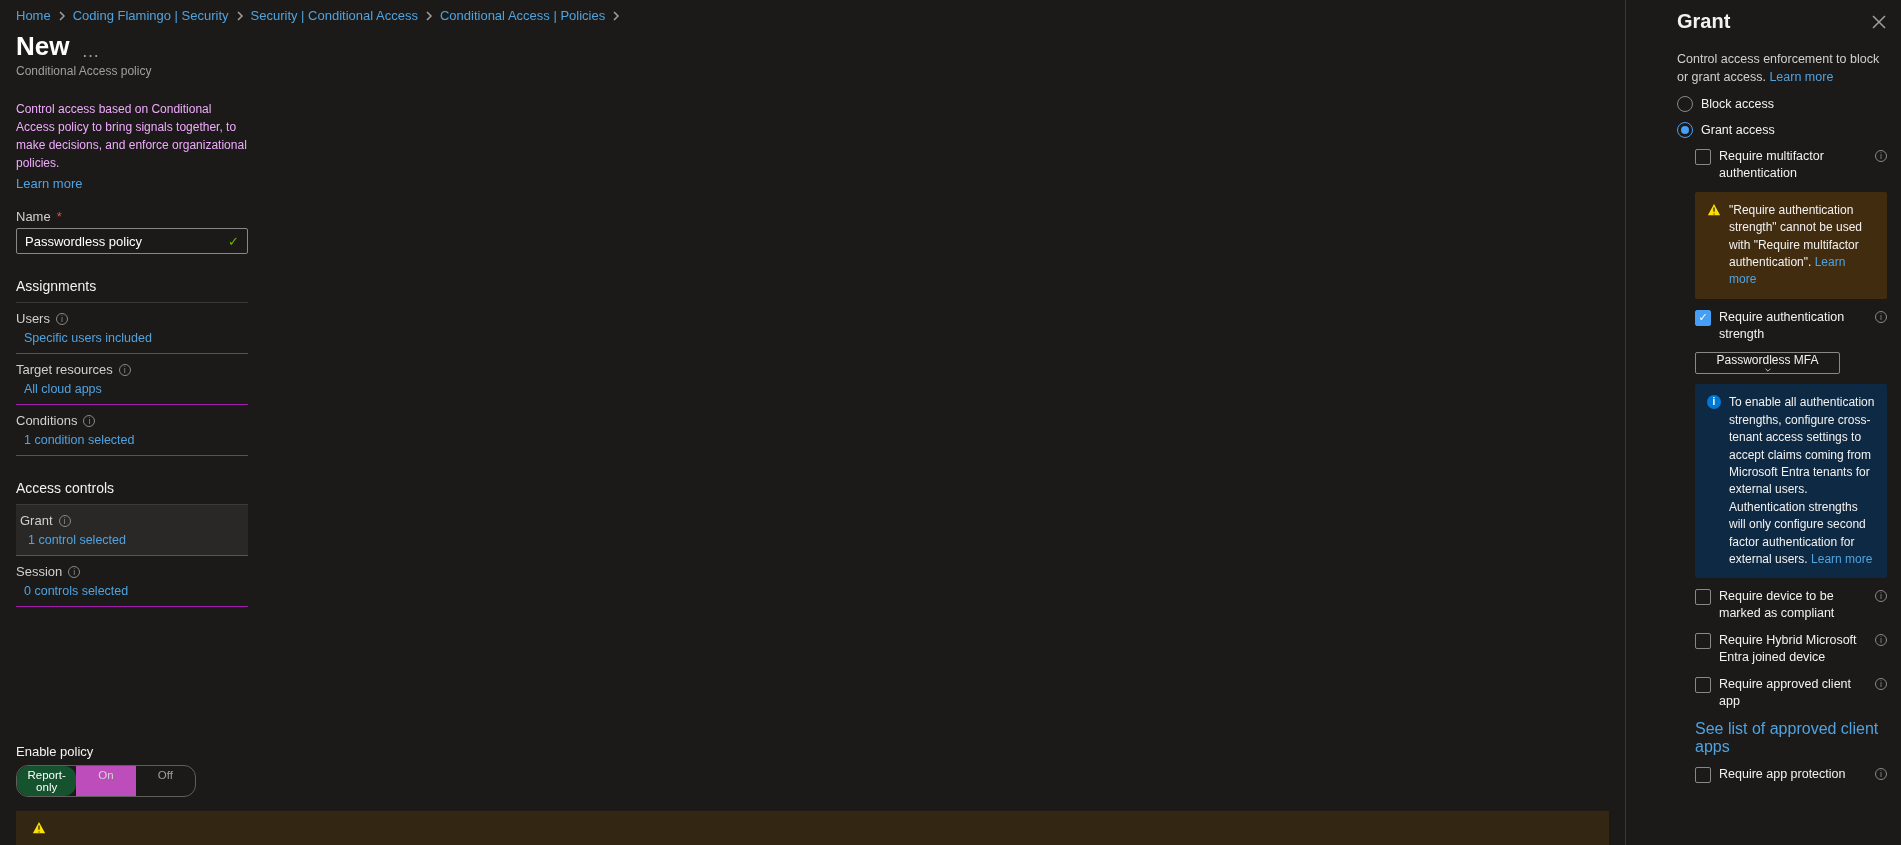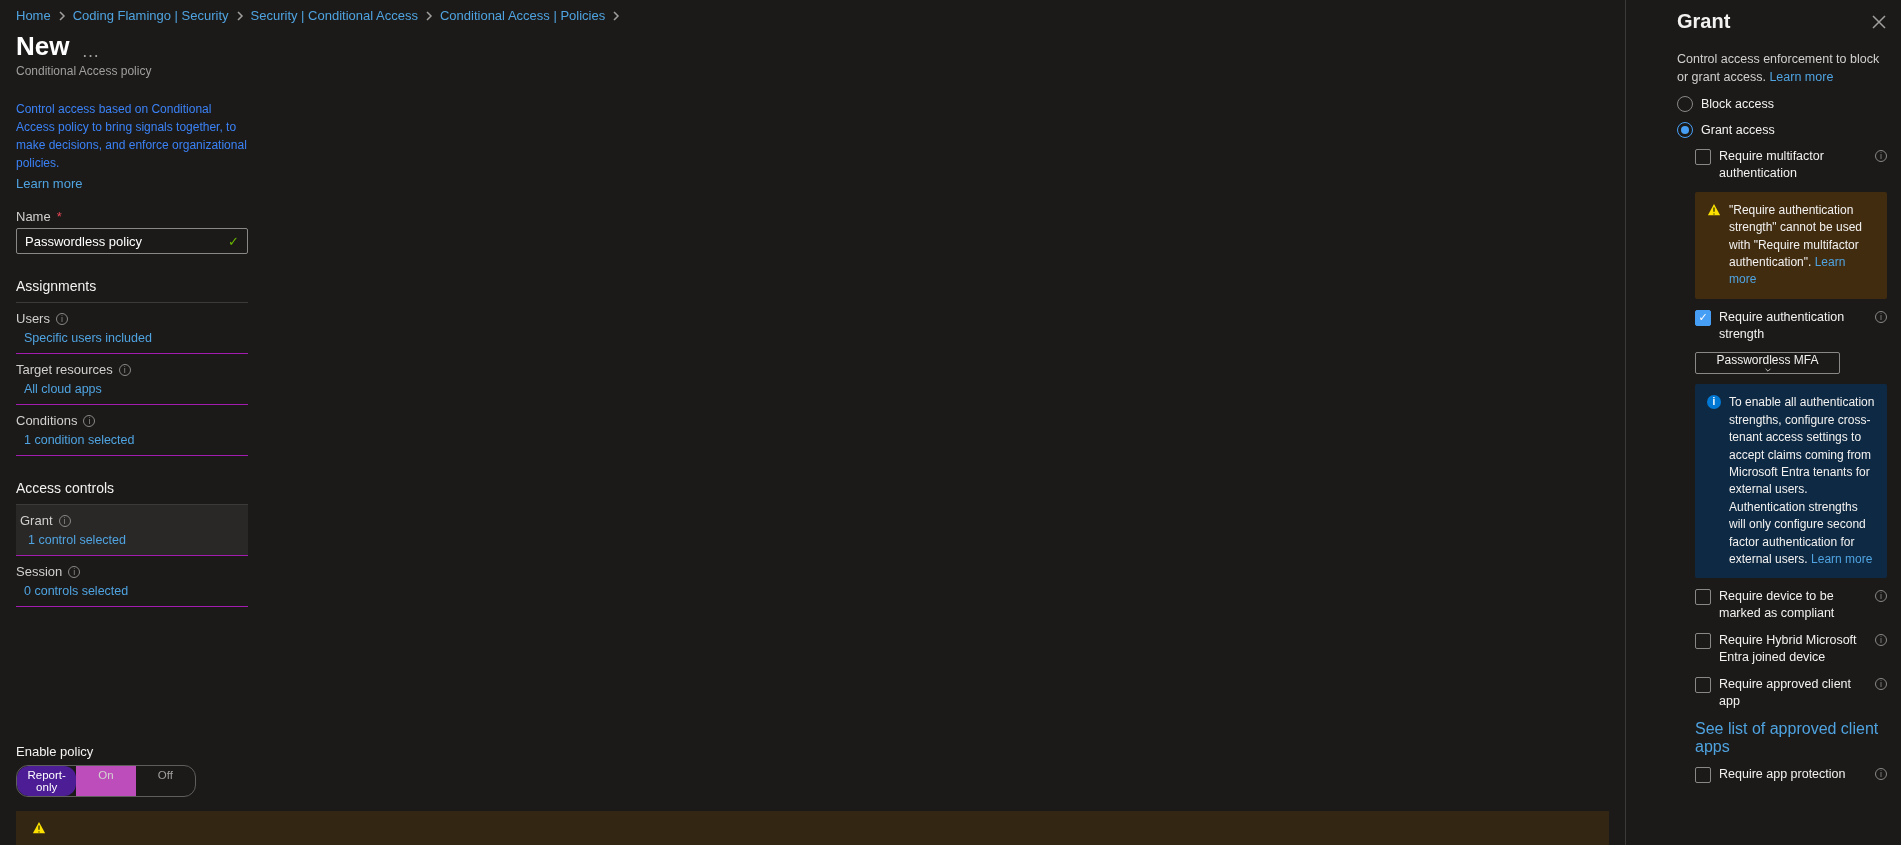--- a/index.html
+++ b/index.html
@@ -16,21 +16,21 @@
 .chev { color: #a19f9d; width: 10px; height: 10px; }
 
 
 .page-head { padding: 0 16px 6px; }
 .title-row { display: flex; align-items: flex-end; gap: 12px; }
 .title { font-size: 26px; font-weight: 600; color: #fff; }
 .dots { color: #a19f9d; font-size: 18px; cursor: pointer; }
 .subtitle { font-size: 12px; color: #a19f9d; margin-top: 2px; }
 
 .content { padding: 16px; flex: 0 0 auto; width: 264px; }
-.intro { font-size: 12px; color: #3b82f6; line-height: 1.5; max-width: 232px; margin-bottom: 4px; }
+.intro { font-size: 12px; color: #f0abfc; line-height: 1.5; max-width: 232px; margin-bottom: 4px; }
 
 .field-label { font-size: 13px; color: #d2d0ce; margin-top: 18px; margin-bottom: 4px; display: flex; align-items: center; gap: 6px; }
 .req { color: #e74856; }
 .name-input { width: 232px; height: 26px; background: #1b1a19; border: 1px solid #8a8886; border-radius: 2px; padding: 0 8px; color: #fff; font-size: 13px; display: flex; align-items: center; justify-content: space-between; }
 .name-input .check { color: #6bb700; }
 
 .section-head { font-size: 14px; color: #f3f2f1; margin-top: 24px; padding-bottom: 8px; border-bottom: 1px solid #3b3a39; width: 232px; }
 .row { width: 232px; padding: 8px 0 8px 0; border-bottom: 1px solid #a21caf; }
 .row.selected { background: #292827; padding-left: 4px; padding-right: 4px; }
 .row-label { font-size: 13px; color: #d2d0ce; display: flex; align-items: center; gap: 6px; margin-bottom: 4px; }
@@ -38,21 +38,21 @@
 
 .info-icon { width: 12px; height: 12px; border: 1px solid #8a8886; border-radius: 50%; display: inline-flex; align-items: center; justify-content: center; font-size: 9px; color: #8a8886; }
 
 .spacer { flex: 1; }
 
 
 .enable-bar { padding: 12px 16px 6px; }
 .enable-label { font-size: 13px; margin-bottom: 6px; }
 .toggle3 { display: flex; width: 180px; border: 1px solid #605e5c; border-radius: 12px; overflow: hidden; font-size: 11.5px; }
 .toggle3 div { flex: 1; text-align: center; padding: 3px 0; cursor: pointer; }
-.toggle3 .active { background: #4c1d95; color: #fff; border-radius: 12px; }
+.toggle3 .active { background: #14532d; color: #fff; border-radius: 12px; }
 .toggle3 .on { background: #d957d9; opacity: 0.85; }
 .toggle3 .off { color: #a19f9d; }
 
 .warn-bar { display: flex; align-items: center; gap: 8px; padding: 10px 16px; background: rgba(138, 80, 0, 0.22); margin: 8px 16px 0; font-size: 13px; }
 .warn-icon { width: 14px; height: 14px; flex-shrink: 0; }
 
 
 .sp-head { display: flex; justify-content: space-between; align-items: center; padding: 10px 14px 6px; }
 .sp-title { font-size: 20px; font-weight: 600; }
 .close-x { width: 16px; height: 16px; cursor: pointer; color: #a19f9d; }

